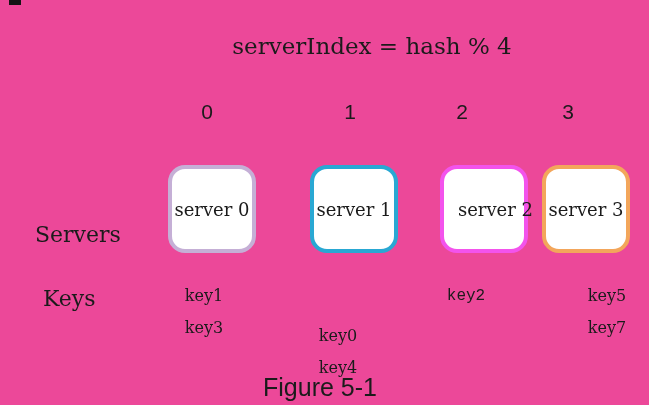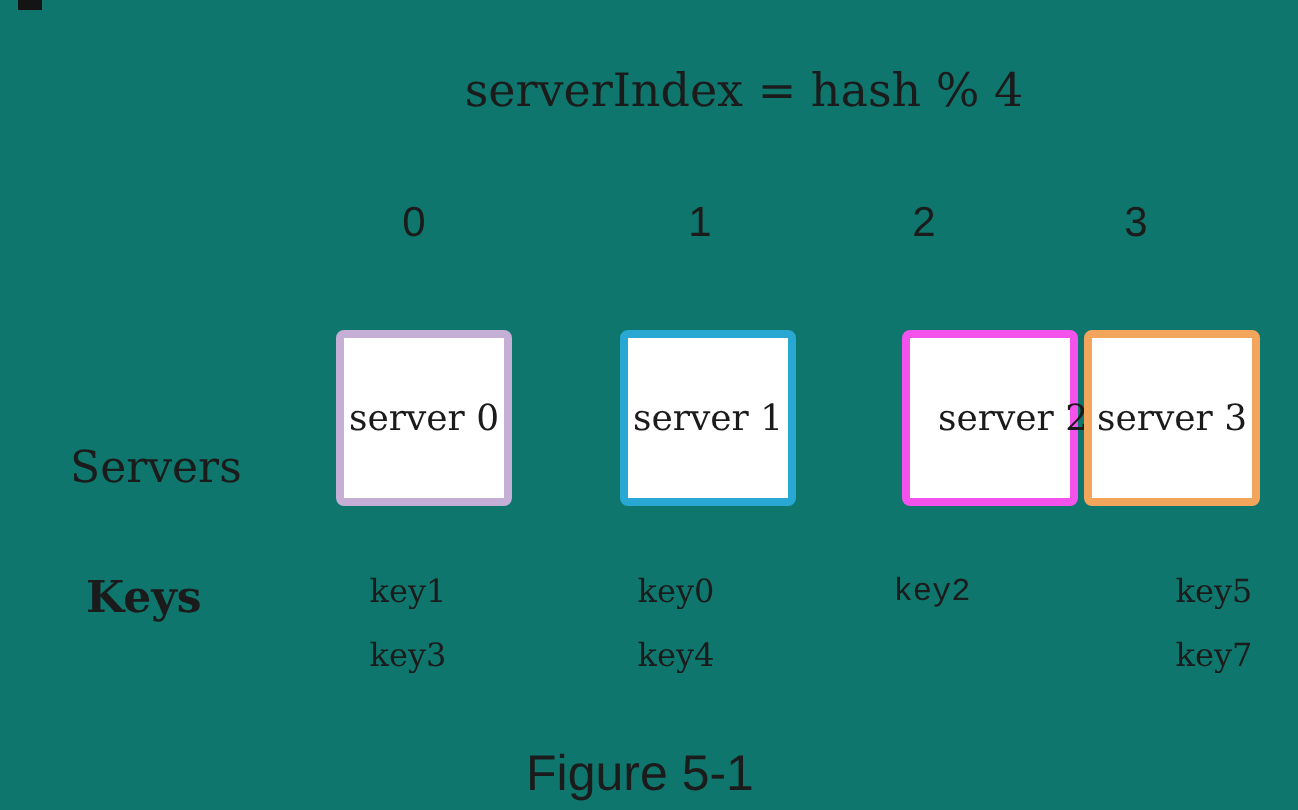--- a/index.html
+++ b/index.html
@@ -2,21 +2,21 @@
 <html><head>
 <meta charset="utf-8">
 <style>
   html, body { margin: 0; padding: 0; }
   body { background: #ffffff; }
 
   .canvas {
     position: relative;
     width: 649px;
     height: 405px;
-    background: #0f766e;
+    background: #ec4899;
     overflow: hidden;
     color: #1c1c1c;
   }
 
   .serif { font-family: "DejaVu Serif", "Liberation Serif", serif; }
   .sans  { font-family: "Liberation Sans", "DejaVu Sans", sans-serif; }
 
   .abs { position: absolute; white-space: nowrap; }
   .cx  { transform: translateX(-50%); }
 
@@ -42,21 +42,21 @@
     color: #1b1b1b;
   }
 
   .server-box {
     position: absolute;
     top: 165px;
     width: 88px;
     height: 88px;
     box-sizing: border-box;
     border: 4px solid #999;
-    border-radius: 4px;
+    border-radius: 17px;
     background: #ffffff;
     display: flex;
     align-items: center;
     justify-content: center;
   }
   .server-box .server-box-label {
     font-size: 18px;
     color: #1b1b1b;
     white-space: nowrap;
   }
@@ -90,34 +90,34 @@
   <div class="abs cx sans index-value" style="left: 568px; top: 100px;">3</div>
 
   <div class="abs serif row-label-serif" style="left: 35px; top: 194px; margin-top: 28px;">Servers</div>
 
   <div class="server-box" style="left: 168px; border-color: rgb(197, 175, 214);">
     <span class="serif server-box-label">server 0</span>
   </div>
   <div class="server-box" style="left: 310px; border-color: rgb(41, 168, 211);">
     <span class="serif server-box-label">server 1</span>
   </div>
-  <div class="server-box" style="left: 451px; border-color: rgb(243, 83, 236); padding-left: 23px;">
+  <div class="server-box" style="left: 440px; border-color: rgb(243, 83, 236); padding-left: 23px;">
     <span class="serif server-box-label">server 2</span>
   </div>
   <div class="server-box" style="left: 542px; border-color: rgb(243, 166, 91);">
     <span class="serif server-box-label">server 3</span>
   </div>
 
-  <div class="abs serif row-label-serif" style="left: 43px; top: 286px; font-weight: bold;">Keys</div>
+  <div class="abs serif row-label-serif" style="left: 43px; top: 286px;">Keys</div>
 
   <div class="key-col cx serif" style="left: 204px;">
     <div>key1</div>
     <div>key3</div>
   </div>
-  <div class="key-col cx serif" style="left: 338px;">
+  <div class="key-col cx serif" style="left: 338px; margin-top: 40px;">
     <div>key0</div>
     <div>key4</div>
   </div>
   <div class="key-col cx serif" style="left: 466px; font-family: Liberation Mono, monospace;">
     <div>key2</div>
   </div>
   <div class="key-col cx serif" style="left: 581px; margin-left: 26px;">
     <div>key5</div>
     <div>key7</div>
   </div>

